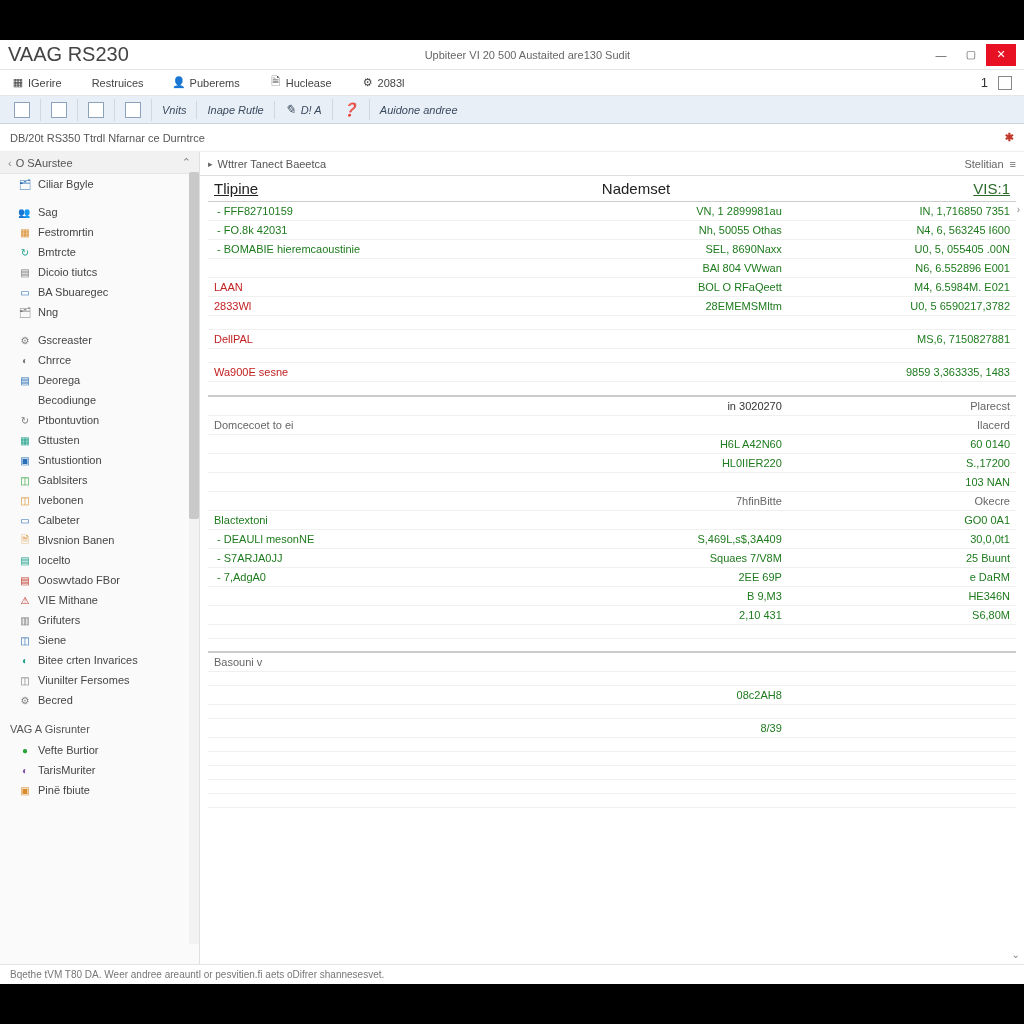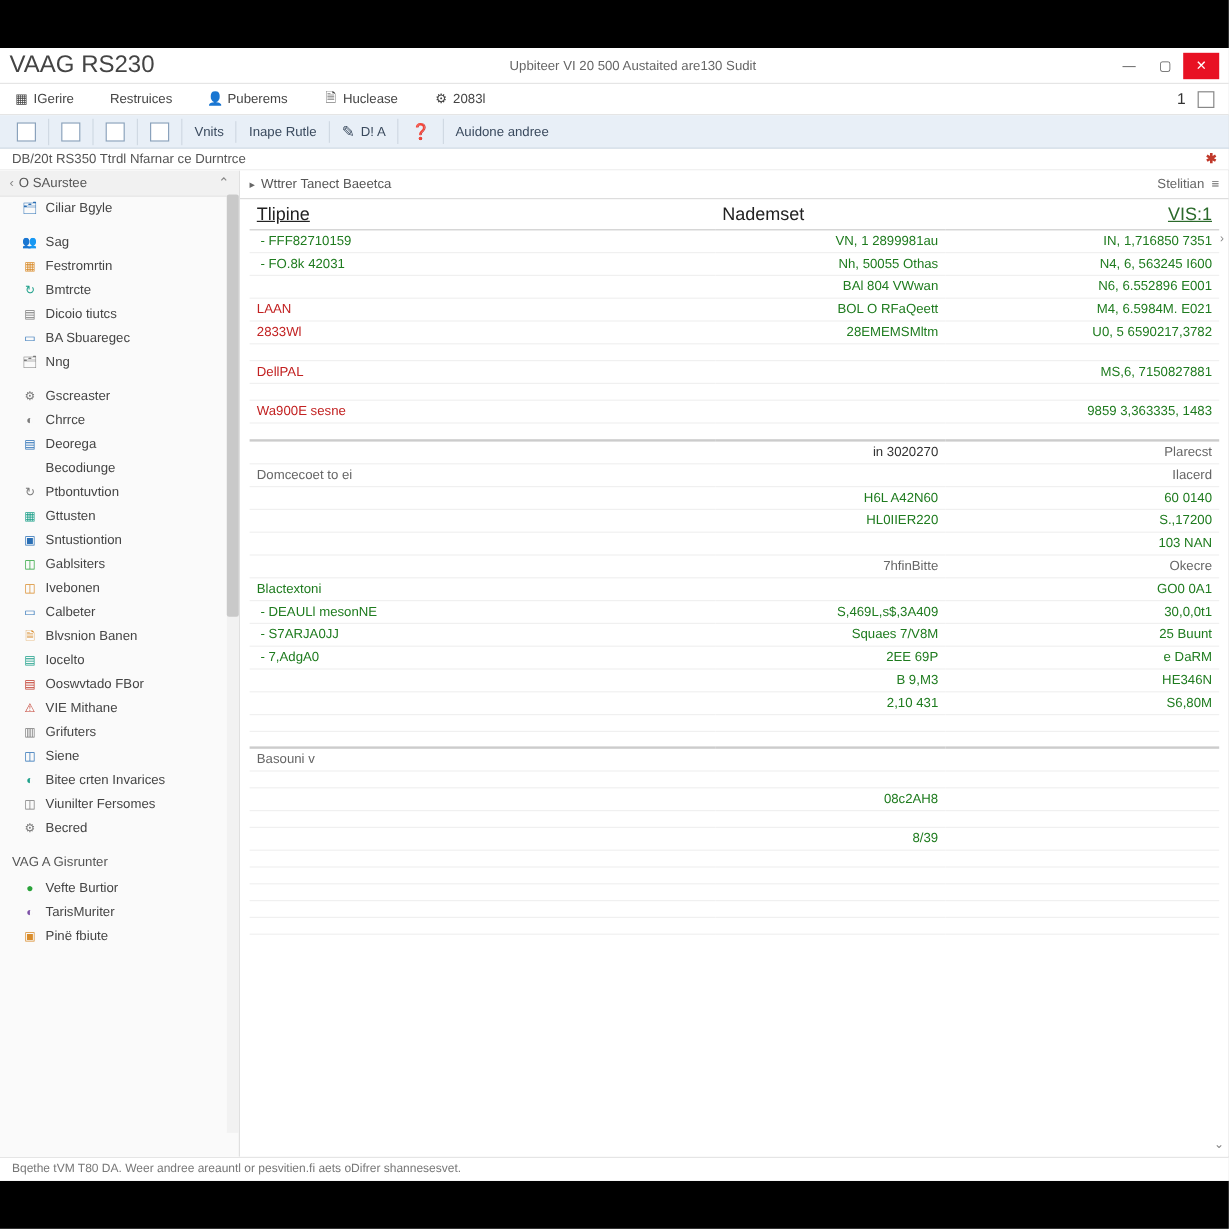--- a/index.html
+++ b/index.html
@@ -12,21 +12,21 @@
 .winbtn { width: 30px; height: 22px; display: flex; align-items: center; justify-content: center; font-size: 11px; color: #555; }
 .winbtn.close { background: #e81123; color: #fff; }
 .menubar { height: 26px; background: #fff; display: flex; align-items: center; padding: 0 4px; gap: 4px; border-bottom: 1px solid #e5e5e5; }
 .menuitem { padding: 3px 8px; display: flex; align-items: center; gap: 4px; font-size: 11px; color: #444; }
 .menuitem .mi-icon { width: 12px; height: 12px; display: inline-flex; align-items: center; justify-content: center; }
 .menubar .right { margin-left: auto; display: flex; align-items: center; gap: 10px; padding-right: 8px; }
 .ribbon { height: 28px; background: #e8eff7; display: flex; align-items: center; padding: 0 4px; gap: 2px; border-bottom: 1px solid #cbd6e2; }
 .ribbon .rb { padding: 3px 10px; display: flex; align-items: center; gap: 5px; font-size: 11px; color: #3a4a5e; border-right: 1px solid #d0d9e3; }
 .ribbon .rb:last-child { border-right: none; }
 .ribbon .smallsq { width: 16px; height: 16px; border: 1px solid #8aa2bc; background: #fff; }
-.breadcrumb { height: 18px; background: #fff; display: flex; align-items: center; padding: 0 10px; font-size: 11px; color: #555; border-bottom: 1px solid #eee; }
+.breadcrumb { height: 28px; background: #fff; display: flex; align-items: center; padding: 0 10px; font-size: 11px; color: #555; border-bottom: 1px solid #eee; }
 .breadcrumb .x { margin-left: auto; color: #c0392b; font-weight: bold; }
 .body { flex: 1; display: flex; overflow: hidden; }
 .sidebar { width: 200px; background: #fafafa; border-right: 1px solid #e0e0e0; display: flex; flex-direction: column; position: relative; }
 .sidebar .scroll { overflow-y: auto; flex: 1; }
 .sidebar .hdr { background: #f1f1f1; padding: 4px 8px; font-size: 11px; color: #555; border-bottom: 1px solid #e6e6e6; display: flex; align-items: center; }
 .sidebar .hdr .exp { margin-left: auto; color: #888; }
 .side-item { padding: 3px 10px 3px 18px; display: flex; align-items: center; gap: 6px; font-size: 11px; color: #444; white-space: nowrap; }
 .side-item .si-icon { width: 14px; height: 14px; display: inline-flex; align-items: center; justify-content: center; font-size: 10px; }
 .side-sep { height: 8px; }
 .side-group { padding: 5px 10px; font-size: 11px; color: #555; font-weight: 500; }
@@ -98,21 +98,21 @@
           <span>2083l</span>
         </div>
       </div>
     <div class="right">
       <span style="font-size:13px;font-weight:500;">1</span>
       <span style="width:14px;height:14px;border:1px solid #888;"></span>
     </div>
   </div>
 
   <div class="ribbon">
-    <div id="ribbon-items" style="display:flex;align-items:center;">
+    <div id="ribbon-items" style="display:flex;align-items:center;font-style:italic;">
         <div class="rb">
           <span class="smallsq"></span>
         </div>
         <div class="rb">
           <span class="smallsq"></span>
         </div>
         <div class="rb">
           <span class="smallsq"></span>
         </div>
         <div class="rb">
@@ -301,20 +301,25 @@
                 <td class="g-green">&nbsp;-&nbsp;FFF82710159</td>
                 <td class="num g-green">VN, 1 2899981au</td>
                 <td class="num g-green">IN,  1,716850 7351</td>
               </tr>
               <tr>
                 <td class="g-green">&nbsp;-&nbsp;FO.8k 42031</td>
                 <td class="num g-green">Nh, 50055 Othas</td>
                 <td class="num g-green">N4, 6, 563245 I600</td>
               </tr>
               <tr>
+                <td class="g-green">&nbsp;-&nbsp;BOMABIE hieremcaoustinie</td>
+                <td class="num g-green">SEL, 8690Naxx</td>
+                <td class="num g-green">U0, 5, 055405 .00N</td>
+              </tr>
+              <tr>
                 <td class=""></td>
                 <td class="num g-green">BAl  804 VWwan</td>
                 <td class="num g-green">N6, 6.552896 E001</td>
               </tr>
               <tr>
                 <td class="g-red">LAAN</td>
                 <td class="num g-green">BOL O RFaQeett</td>
                 <td class="num g-green">M4, 6.5984M. E021</td>
               </tr>
               <tr>

